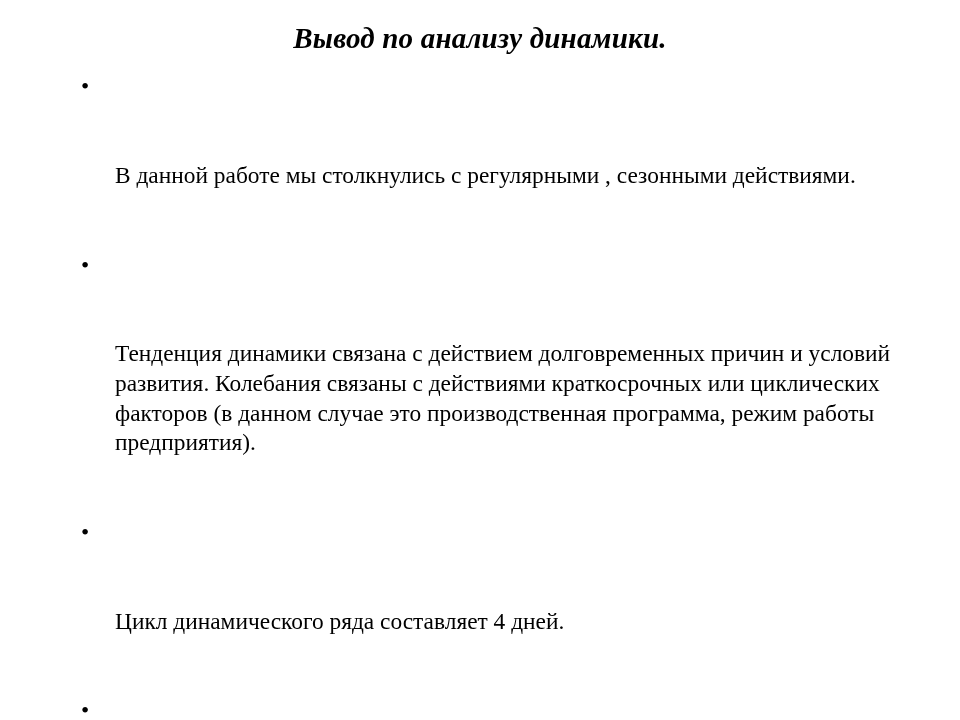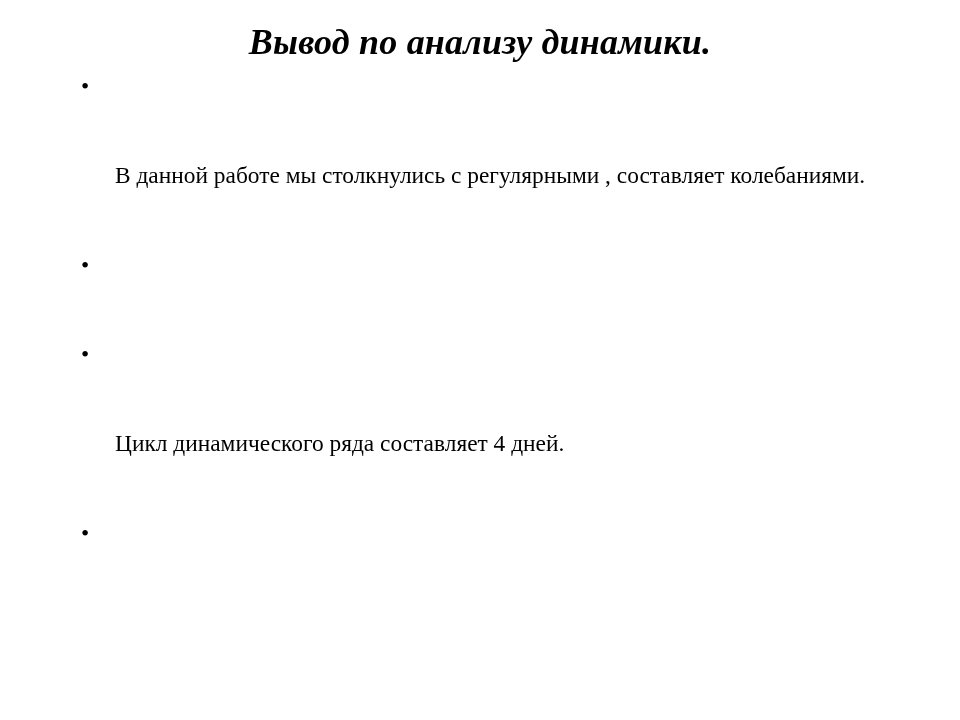--- a/index.html
+++ b/index.html
@@ -21,21 +21,21 @@
     height: 720px;
     background: #ffffff;
     box-sizing: border-box;
   }
   .slide-title {
     position: absolute;
     left: 60px;
     top: 22px;
     width: 840px;
     text-align: center;
-    font-size: 36px;
+    font-size: 29px;
     font-weight: bold;
     font-style: italic;
     line-height: 1.15;
     letter-spacing: 0.2px;
     color: #000000;
   }
   .bullet-list {
     position: absolute;
     left: 68px;
     top: 72px;
@@ -73,25 +73,26 @@
 <body>
 
 <div class="slide">
 
   <div class="slide-title">Вывод по анализу динамики.</div>
 
   <ul class="bullet-list">
 
     <li class="bullet-item">
       <span class="bullet-marker">•</span>
-      <span class="bullet-text">В данной работе мы столкнулись с регулярными , составляет колебаниями.</span>
+      <span class="bullet-text">В данной работе мы столкнулись с регулярными , сезонными действиями.</span>
     </li>
 
     <li class="bullet-item">
       <span class="bullet-marker">•</span>
+      <span class="bullet-text">Тенденция динамики связана с действием долговременных причин и условий развития. Колебания связаны с действиями краткосрочных или циклических факторов (в данном случае это производственная программа, режим работы предприятия).</span>
     </li>
 
     <li class="bullet-item">
       <span class="bullet-marker">•</span>
       <span class="bullet-text">Цикл динамического ряда составляет 4 дней.</span>
     </li>
 
     <li class="bullet-item">
       <span class="bullet-marker">•</span>
       

